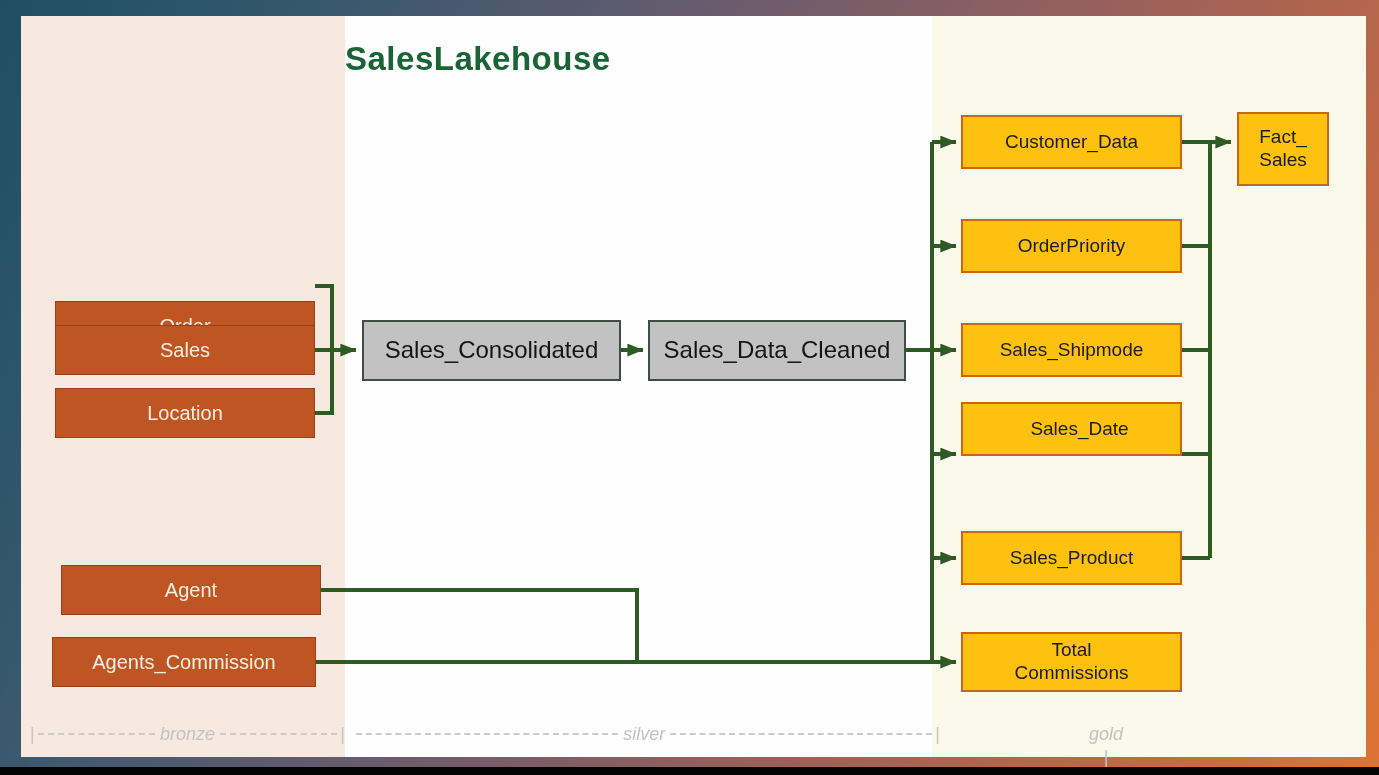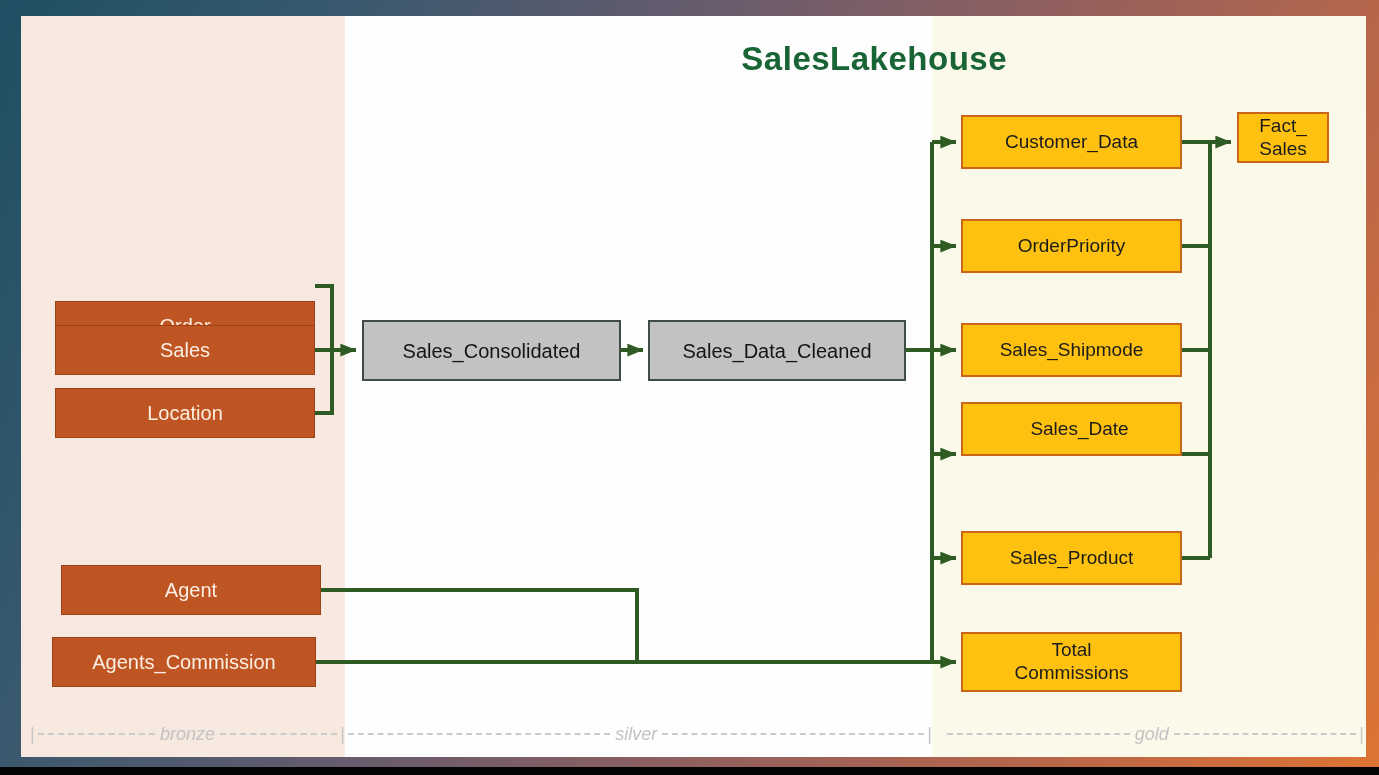--- a/index.html
+++ b/index.html
@@ -6,31 +6,31 @@
   .frame{
     position:relative;width:1379px;height:775px;overflow:hidden;
     background:linear-gradient(115deg,#1e4f63 0%,#35586e 18%,#6a5c6d 42%,#94605d 62%,#bb6748 82%,#de7434 100%);
     font-family:"Liberation Sans",sans-serif;
   }
   .zone{position:absolute;top:16px;height:741px;}
   .zone-bronze{left:21px;width:324px;background:#f8e9e0;}
   .zone-silver{left:345px;width:587px;background:#fefefe;}
   .zone-gold{left:932px;width:434px;background:#fbfaea;}
   .title{
-    position:absolute;left:345px;top:40px;width:662px;text-align:right;
+    position:absolute;left:345px;top:40px;width:662px;text-align:left;
     font-size:33px;font-weight:bold;color:#186434;letter-spacing:.5px;
   }
   .connectors{position:absolute;left:0;top:0;pointer-events:none;}
   .node{
     position:absolute;display:flex;align-items:center;justify-content:center;
     box-sizing:border-box;text-align:center;
   }
   .node-label{white-space:pre-line;line-height:1.2;}
   .node-bronze{background:#c05524;border:1px solid #9c4116;color:#fcefe2;font-size:20px;}
-  .node-silver{background:#c2c2c2;border:2px solid #3f4d45;color:#141414;font-size:20px;}
+  .node-silver{background:#c2c2c2;border:2px solid #3f4d45;color:#141414;font-size:24px;}
   .node-gold{background:#fec110;border:2px solid #c9661a;color:#1c1c1c;font-size:19px;}
   .ruler{position:absolute;top:722px;height:24px;display:flex;align-items:center;
     color:#c2c2c2;font-size:18px;font-style:italic;}
   .ruler-dash{flex:1;height:0;border-top:2px dashed #cbcbcb;align-self:center;margin:0 3px;}
   .ruler-pipe{font-style:normal;color:#c6c6c6;}
   .ruler-label{padding:0 2px;}
   .bottom-bar{position:absolute;left:0;bottom:0;width:100%;height:8px;background:#040404;}
 </style>
 </head>
 <body>
@@ -106,39 +106,39 @@
   <div class="node node-gold" style="left:961px;top:402px;width:221px;height:54px;padding-left:16px;">
     <span class="node-label">Sales_Date</span>
   </div>
   <div class="node node-gold" style="left:961px;top:531px;width:221px;height:54px;">
     <span class="node-label">Sales_Product</span>
   </div>
   <div class="node node-gold" style="left:961px;top:632px;width:221px;height:60px;">
     <span class="node-label">Total
 Commissions</span>
   </div>
-  <div class="node node-gold" style="left:1237px;top:112px;width:92px;height:51px;">
+  <div class="node node-gold" style="left:1237px;top:112px;width:92px;height:74px;">
     <span class="node-label">Fact_
 Sales</span>
   </div>
 
   <div class="ruler" style="left:30px;width:315px;">
     <span class="ruler-pipe">|</span>
     <span class="ruler-dash"></span>
     <span class="ruler-label">bronze</span>
     <span class="ruler-dash"></span>
     <span class="ruler-pipe">|</span>
   </div>
-  <div class="ruler" style="left:345px;width:587px;">
+  <div class="ruler" style="left:345px;width:587px;padding-left:8px;">
     <span class="ruler-dash"></span>
     <span class="ruler-label">silver</span>
     <span class="ruler-dash"></span>
     <span class="ruler-pipe">|</span>
   </div>
-  <div class="ruler" style="left:944px;width:420px;">
+  <div class="ruler" style="left:896px;width:420px;flex-direction:column;">
     <span class="ruler-dash"></span>
     <span class="ruler-label">gold</span>
     <span class="ruler-dash"></span>
     <span class="ruler-pipe">|</span>
   </div>
 
   <div class="bottom-bar"></div>
 </div>
 
 </body></html>

